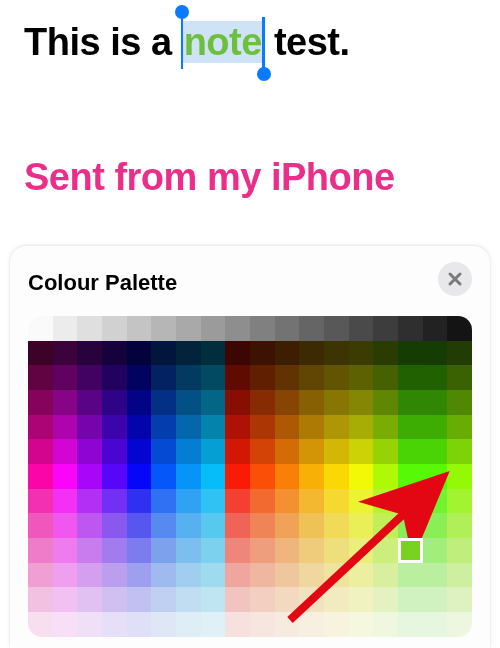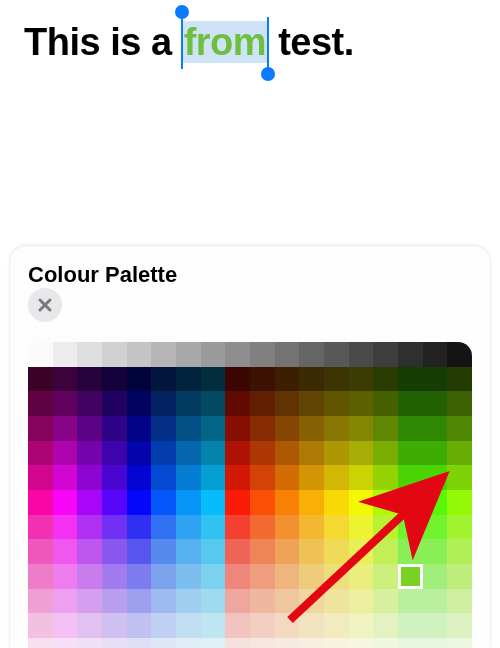--- a/index.html
+++ b/index.html
@@ -65,24 +65,23 @@
     right: 10px;
     top: 246px;
     bottom: 0;
     background: #fdfdfd;
     border-radius: 16px 16px 0 0;
     box-shadow: 0 -1px 4px rgba(0,0,0,0.08), 0 0 0 1px rgba(0,0,0,0.03);
     padding: 16px 18px 18px 18px;
   }
   .panel-head {
     display: flex;
-    align-items: flex-start;
+    align-items: flex-end;
     justify-content: space-between;
     margin-bottom: 20px;
-    flex-direction: column;
   }
   .panel-title {
     font-size: 22px;
     font-weight: 700;
     color: #000;
   }
   .close-btn {
     width: 34px;
     height: 34px;
     border-radius: 50%;
@@ -120,24 +119,25 @@
     pointer-events: none;
   }
 </style>
 </head>
 <body>
 
 <div class="note-area">
   <div class="note-line">
     <span>This is a </span><span class="sel-wrap"><span class="caret-bar caret-left">
           <span class="caret-dot"></span>
-        </span><span class="sel-bg">from</span><span class="caret-bar caret-right">
+        </span><span class="sel-bg">note</span><span class="caret-bar caret-right">
           <span class="caret-dot"></span>
         </span></span><span> test.</span>
   </div>
+  <div class="sig">Sent from my iPhone</div>
 </div>
 
 <div class="panel">
   <div class="panel-head">
     <div class="panel-title">Colour Palette</div>
     <div class="close-btn">
       <svg viewBox="0 0 16 16">
         <path d="M3 3 L13 13 M13 3 L3 13" stroke="#7a7a7e" stroke-width="3" stroke-linecap="round" fill="none"></path>
       </svg>
     </div>

